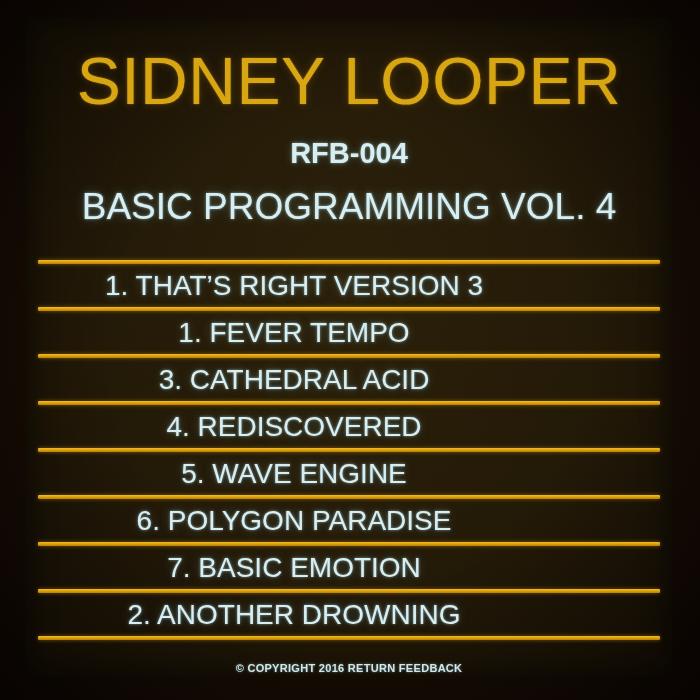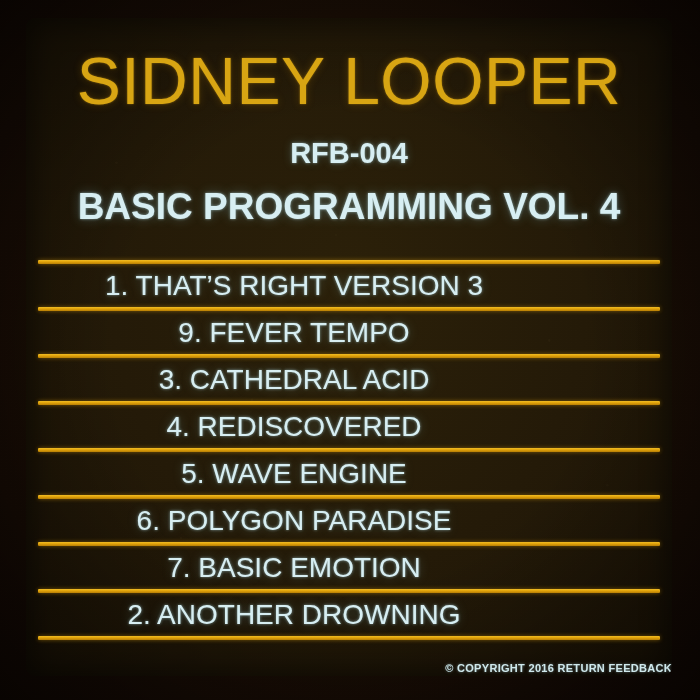--- a/index.html
+++ b/index.html
@@ -109,21 +109,21 @@
   }
 
   #album-title {
     position: absolute;
     left: 0;
     right: 0;
     top: 166px;
     text-align: center;
     font-size: 37px;
     line-height: 46px;
-    font-weight: 700;
+    font-weight: 400;
     letter-spacing: 0px;
     color: #d7eef2;
     text-shadow: 0 0 3px rgba(190,235,245,.6), 0 0 12px rgba(130,200,215,.32);
     white-space: nowrap;
   }
 
   
   #tracklist {
     position: absolute;
     left: 12px;
@@ -154,21 +154,21 @@
     text-shadow: 0 0 3px rgba(190,235,245,.6), 0 0 11px rgba(130,200,215,.3);
     white-space: nowrap;
   }
 
   
   #copyright {
     position: absolute;
     left: 0;
     right: 0;
     top: 643px;
-    text-align: right;
+    text-align: center;
     font-size: 11px;
     line-height: 14px;
     font-weight: 700;
     letter-spacing: .3px;
     color: #cfe8ec;
     text-shadow: 0 0 3px rgba(190,235,245,.5);
     white-space: nowrap;
   }
 </style>
 </head>
@@ -189,21 +189,21 @@
 
       <div id="tracklist">
         <div class="divider"></div>
 
         <div class="track-row">
           <span class="track-label">1. THAT’S RIGHT VERSION 3</span>
         </div>
         <div class="divider"></div>
 
         <div class="track-row">
-          <span class="track-label">9. FEVER TEMPO</span>
+          <span class="track-label">1. FEVER TEMPO</span>
         </div>
         <div class="divider"></div>
 
         <div class="track-row">
           <span class="track-label">3. CATHEDRAL ACID</span>
         </div>
         <div class="divider"></div>
 
         <div class="track-row">
           <span class="track-label">4. REDISCOVERED</span>

